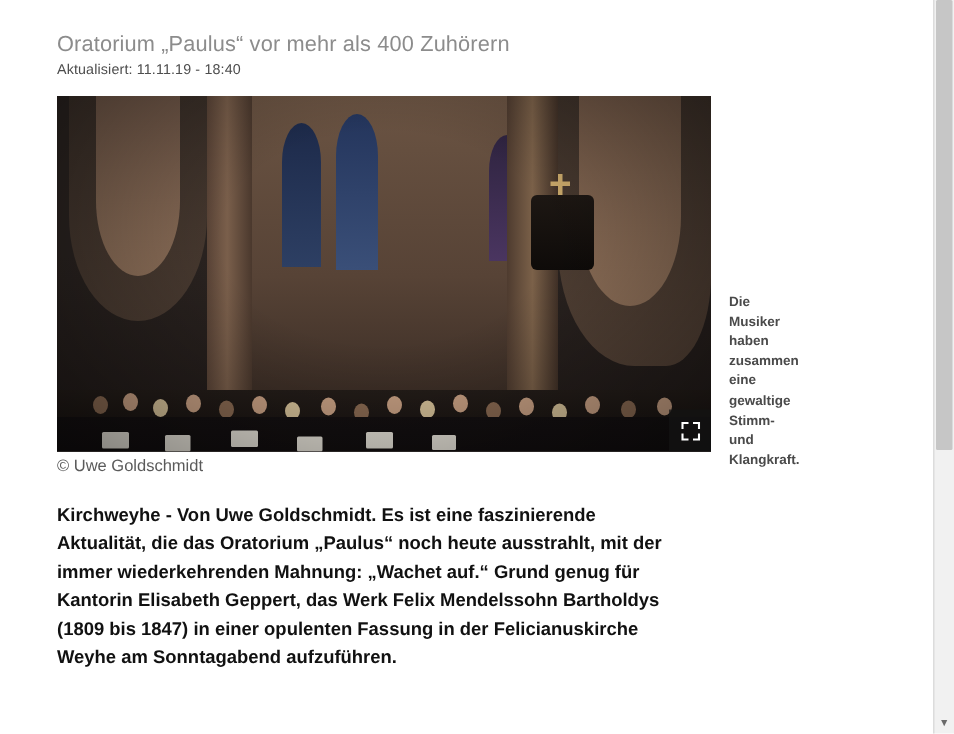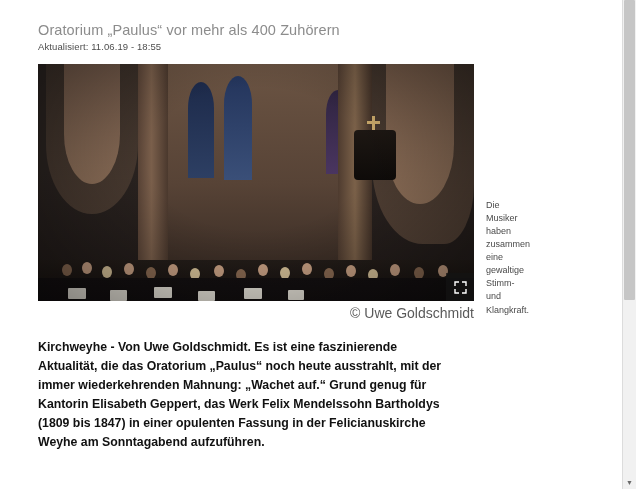--- a/index.html
+++ b/index.html
@@ -184,34 +184,34 @@
     height: 28px;
     background: rgba(20,20,20,0.72);
     color: #ffffff;
     display: flex;
     align-items: center;
     justify-content: center;
     cursor: pointer;
   }
   .expand-btn svg { display: block; }
   .credit {
-    font-size: 14px;
+    font-size: 11px;
     color: #5a5a5a;
     margin-top: 3px;
     line-height: 1.3;
-    text-align: right;
   }
   .caption {
     width: 150px;
     padding-left: 12px;
     align-self: flex-end;
     font-size: 9px;
     line-height: 1.45;
     color: #4a4a4a;
     padding-bottom: 6px;
+    font-weight: bold;
   }
   .lead {
     margin-top: 15px;
     width: 412px;
     font-size: 12.3px;
     font-weight: bold;
     line-height: 1.55;
     color: #111111;
   }
   .scrollbar {
@@ -247,21 +247,21 @@
   .scroll-arrow.down { bottom: 0; }
 </style>
 </head>
 <body>
 
 <div class="page">
 
   <div class="kicker">Oratorium „Paulus“ vor mehr als 400 Zuhörern</div>
 
 
-  <div class="updated">Aktualisiert: 11.06.19 - 18:55</div>
+  <div class="updated">Aktualisiert: 11.11.19 - 18:40</div>
 
   <div class="media-row">
 
     <div class="figure">
       <div class="photo">
         <div class="wall"></div>
         <div class="arch-left"></div>
         <div class="pillar-l"></div>
         <div class="nave"></div>
         <div class="window1"></div>

